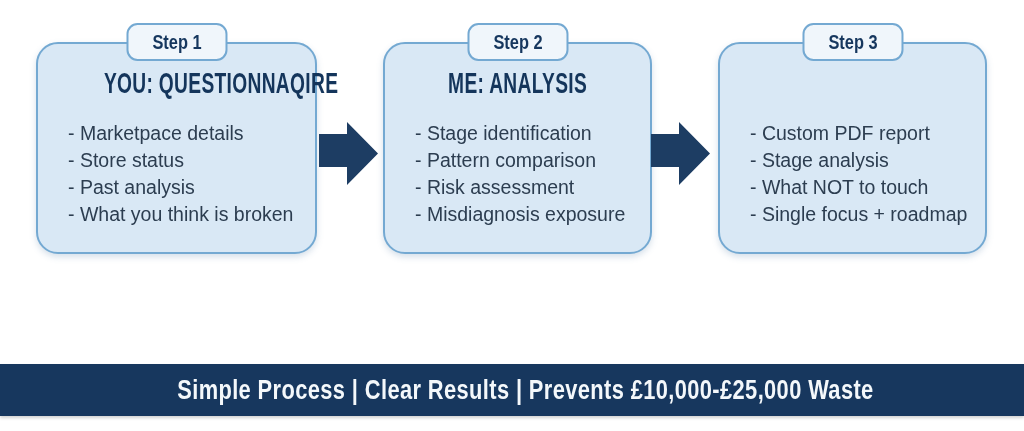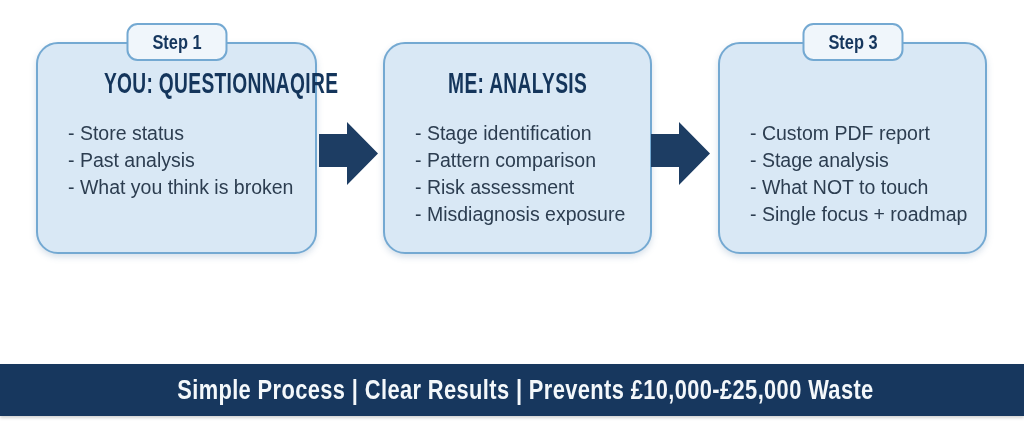--- a/index.html
+++ b/index.html
@@ -129,31 +129,35 @@
 <div class="canvas">
 
   <section class="step-box pos-1">
     <div class="step-badge">
       <span class="badge-text">Step 1</span>
     </div>
     <h2 class="box-title">
       <span class="condensed">YOU: QUESTIONNAQIRE</span>
     </h2>
     <ul class="box-list">
+      <li>- Marketpace details</li>
       <li>- Store status</li>
       <li>- Past analysis</li>
       <li>- What you think is broken</li>
     </ul>
   </section>
 
   <svg class="arrow pos-1" viewBox="0 0 59 63" aria-hidden="true">
     <polygon points="0,12 28,12 28,0 59,31.5 28,63 28,45 0,45" fill="#1d3d63"></polygon>
   </svg>
 
   <section class="step-box pos-2">
+    <div class="step-badge">
+      <span class="badge-text">Step 2</span>
+    </div>
     <h2 class="box-title">
       <span class="condensed">ME: ANALYSIS</span>
     </h2>
     <ul class="box-list">
       <li>- Stage identification</li>
       <li>- Pattern comparison</li>
       <li>- Risk assessment</li>
       <li>- Misdiagnosis exposure</li>
     </ul>
   </section>

